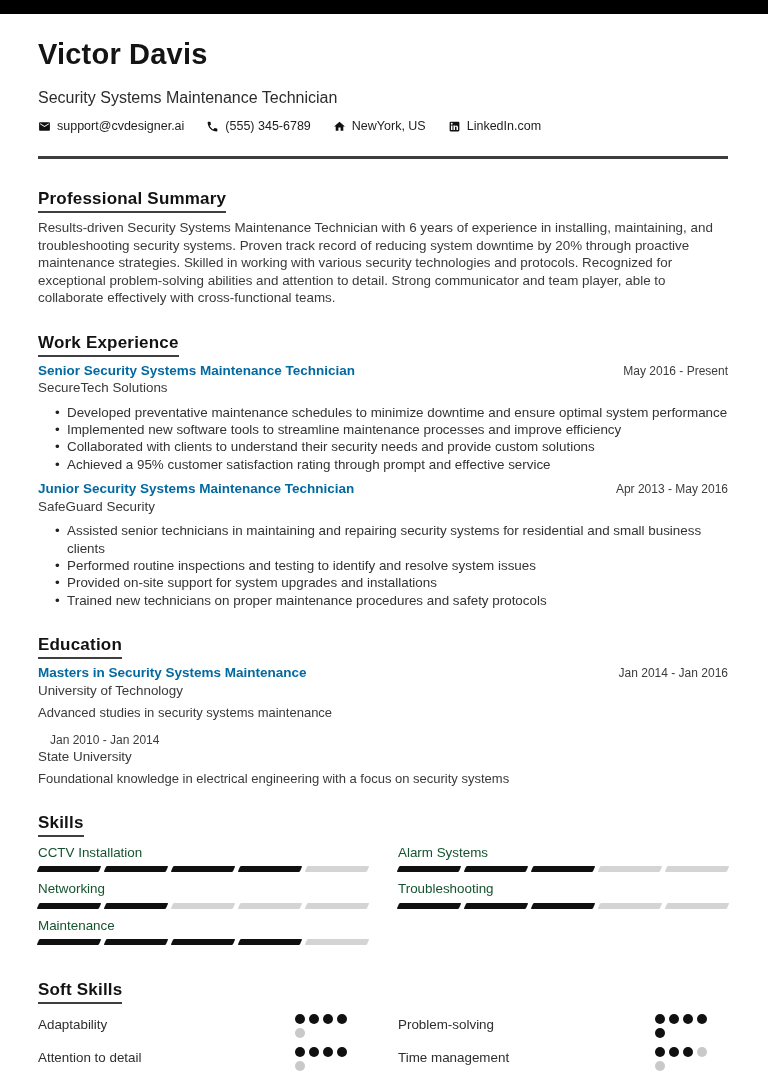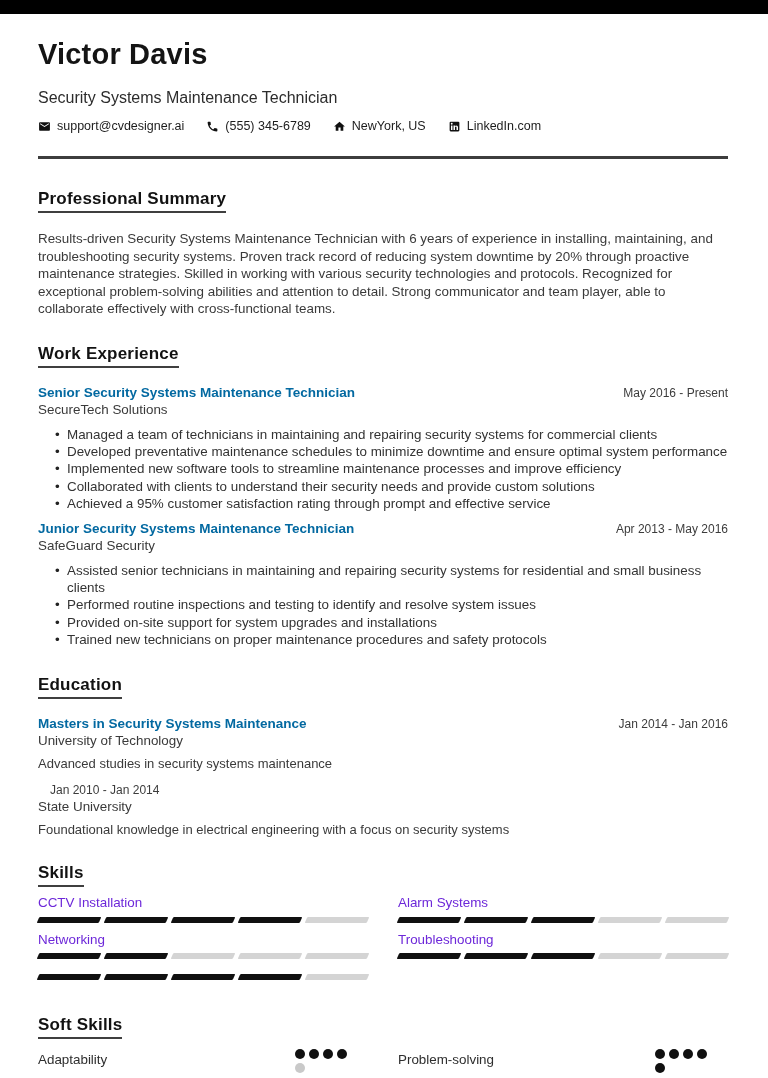--- a/index.html
+++ b/index.html
@@ -23,36 +23,36 @@
   .c-item svg{width:13px;height:13px;fill:#111;flex:none;}
   .divider{border:none;border-top:3px solid var(--divider);margin:23px 0 0;}
   
   section{margin-top:26px;}
   section.first{margin-top:30px;}
   h2.sec-h{
     display:inline-block;font-size:17px;line-height:19px;margin:0;
     padding-bottom:3px;border-bottom:2px solid var(--underline);
     font-weight:700;color:#121212;letter-spacing:.2px;text-align:right;
   }
-  .sec-body{margin-top:17px;}
+  .sec-body{margin-top:6px;}
   p.summary{font-size:13.4px;line-height:17.5px;margin:0;color:var(--body);}
   
   .job-head,.edu-head{display:flex;justify-content:space-between;align-items:baseline;}
   .job-title,.edu-degree{font-size:13.5px;line-height:15.5px;font-weight:700;color:#0369a1;}
   .job-date,.edu-date{font-size:12px;color:#3c3c3c;white-space:nowrap;padding-left:12px;}
   .job-company,.edu-school{font-size:13.4px;line-height:15.5px;color:var(--body);margin-top:2px;}
   ul.bullets{margin:8px 0 8px;padding-left:17px;list-style:none;}
   ul.bullets li{font-size:13.4px;line-height:17.4px;color:#333333;position:relative;padding-left:12px;}
   ul.bullets li::before{content:"\2022";position:absolute;left:0;top:0;color:#222;}
   .edu-entry{margin-bottom:12px;}
   .edu-desc{font-size:13px;line-height:15.5px;color:var(--body);margin-top:7px;}
   
   .skills-grid{display:grid;grid-template-columns:1fr 1fr;column-gap:30px;margin-top:8px;}
   .skill{margin-bottom:9px;}
-  .skill-label{font-size:13.4px;line-height:15.5px;color:#6d28d9;}
+  .skill-label{font-size:13.4px;line-height:15.5px;color:#14532d;}
   .skill-bar{display:flex;gap:5px;margin-top:6px;}
   .seg{height:6px;flex:1;transform:skewX(-24deg);border-radius:1px;}
   .seg.on{background:var(--bar-on);}
   .seg.off{background:var(--bar-off);}
   
   .soft-grid{display:grid;grid-template-columns:1fr 1fr;column-gap:30px;margin-top:8px;}
   .soft{display:flex;justify-content:space-between;align-items:center;margin-bottom:7px;min-height:24px;}
   .soft-label{font-size:13.4px;line-height:16px;color:#2e2e2e;}
   .dots{width:58px;margin-right:15px;margin-top:2px;display:flex;flex-wrap:wrap;gap:4px;align-content:flex-start;}
   .dot{width:10px;height:10px;border-radius:50%;flex:none;}
@@ -108,21 +108,20 @@
     <section>
       <h2 class="sec-h">Work Experience</h2>
       <div class="sec-body" id="jobs">
           <div class="job">
             <div class="job-head">
               <div class="job-title">Senior Security Systems Maintenance Technician</div>
               <div class="job-date">May 2016 - Present</div>
             </div>
             <div class="job-company">SecureTech Solutions</div>
             <ul class="bullets">
-              <li>Managed a team of technicians in maintaining and repairing security systems for commercial clients</li>
               <li>Developed preventative maintenance schedules to minimize downtime and ensure optimal system performance</li>
               <li>Implemented new software tools to streamline maintenance processes and improve efficiency</li>
               <li>Collaborated with clients to understand their security needs and provide custom solutions</li>
               <li>Achieved a 95% customer satisfaction rating through prompt and effective service</li>
             </ul>
           </div>
           <div class="job">
             <div class="job-head">
               <div class="job-title">Junior Security Systems Maintenance Technician</div>
               <div class="job-date">Apr 2013 - May 2016</div>
@@ -196,20 +195,21 @@
             <div class="skill-label">Troubleshooting</div>
             <div class="skill-bar">
               <span class="seg on"></span>
               <span class="seg on"></span>
               <span class="seg on"></span>
               <span class="seg off"></span>
               <span class="seg off"></span>
             </div>
           </div>
           <div class="skill">
+            <div class="skill-label">Maintenance</div>
             <div class="skill-bar">
               <span class="seg on"></span>
               <span class="seg on"></span>
               <span class="seg on"></span>
               <span class="seg on"></span>
               <span class="seg off"></span>
             </div>
           </div>
         </div>
     </section>

